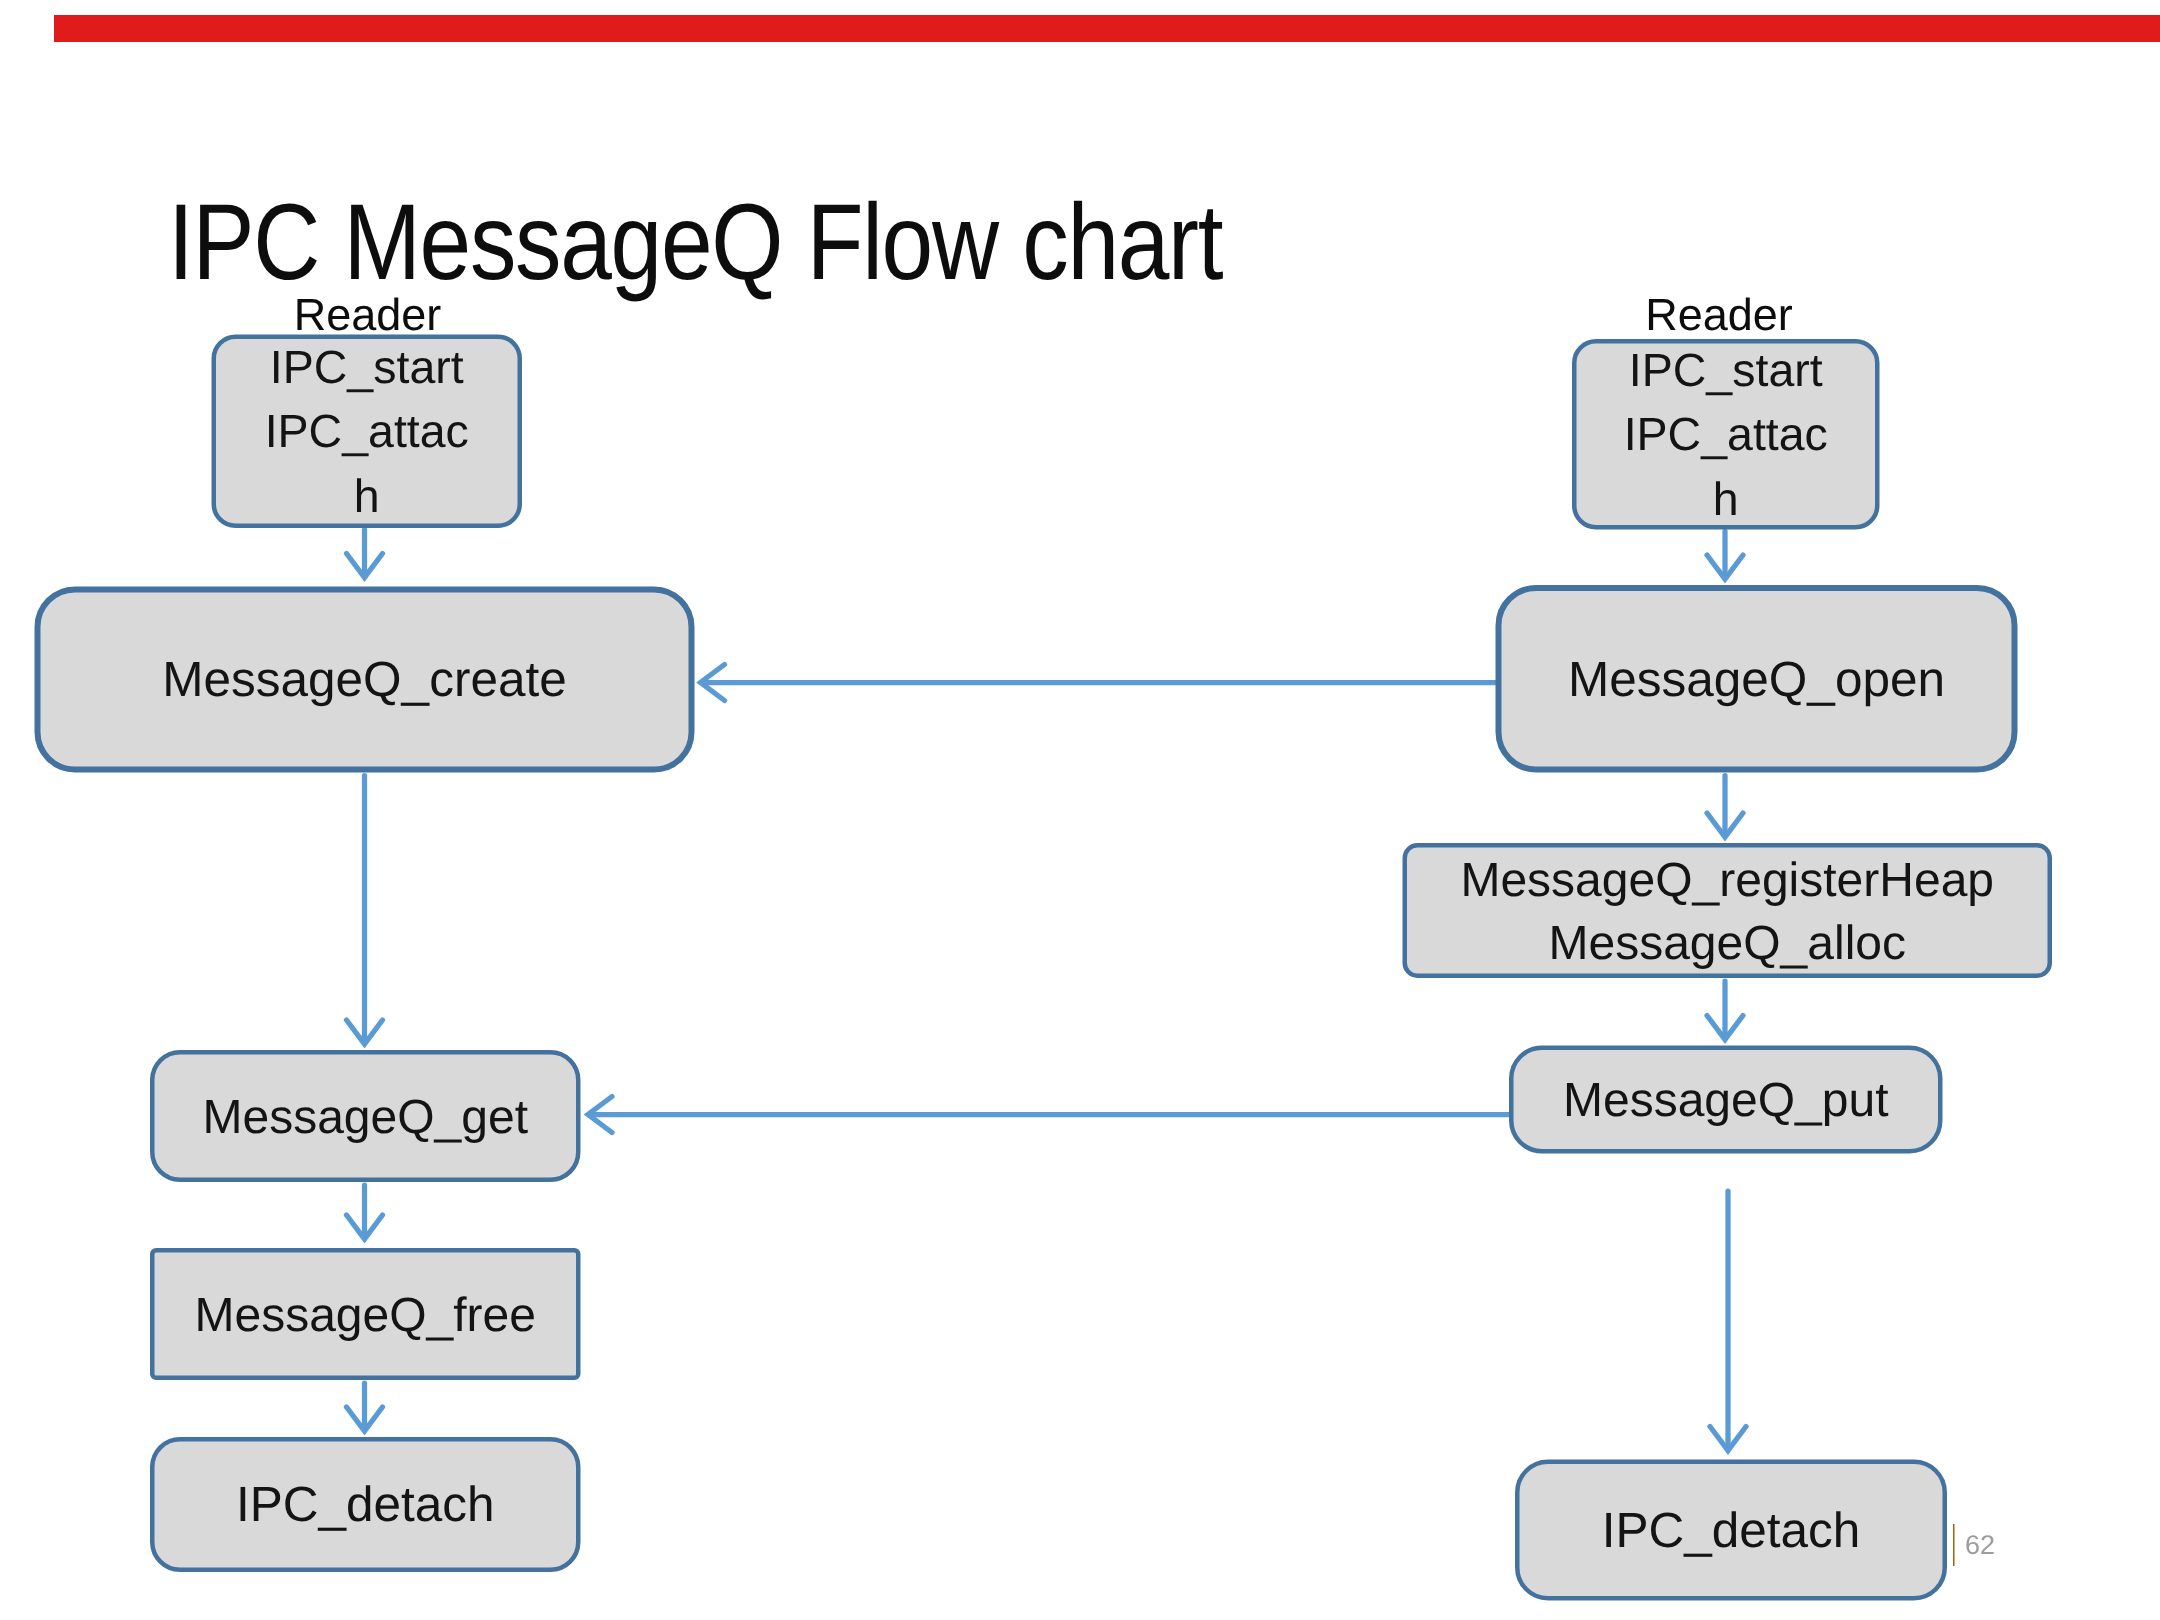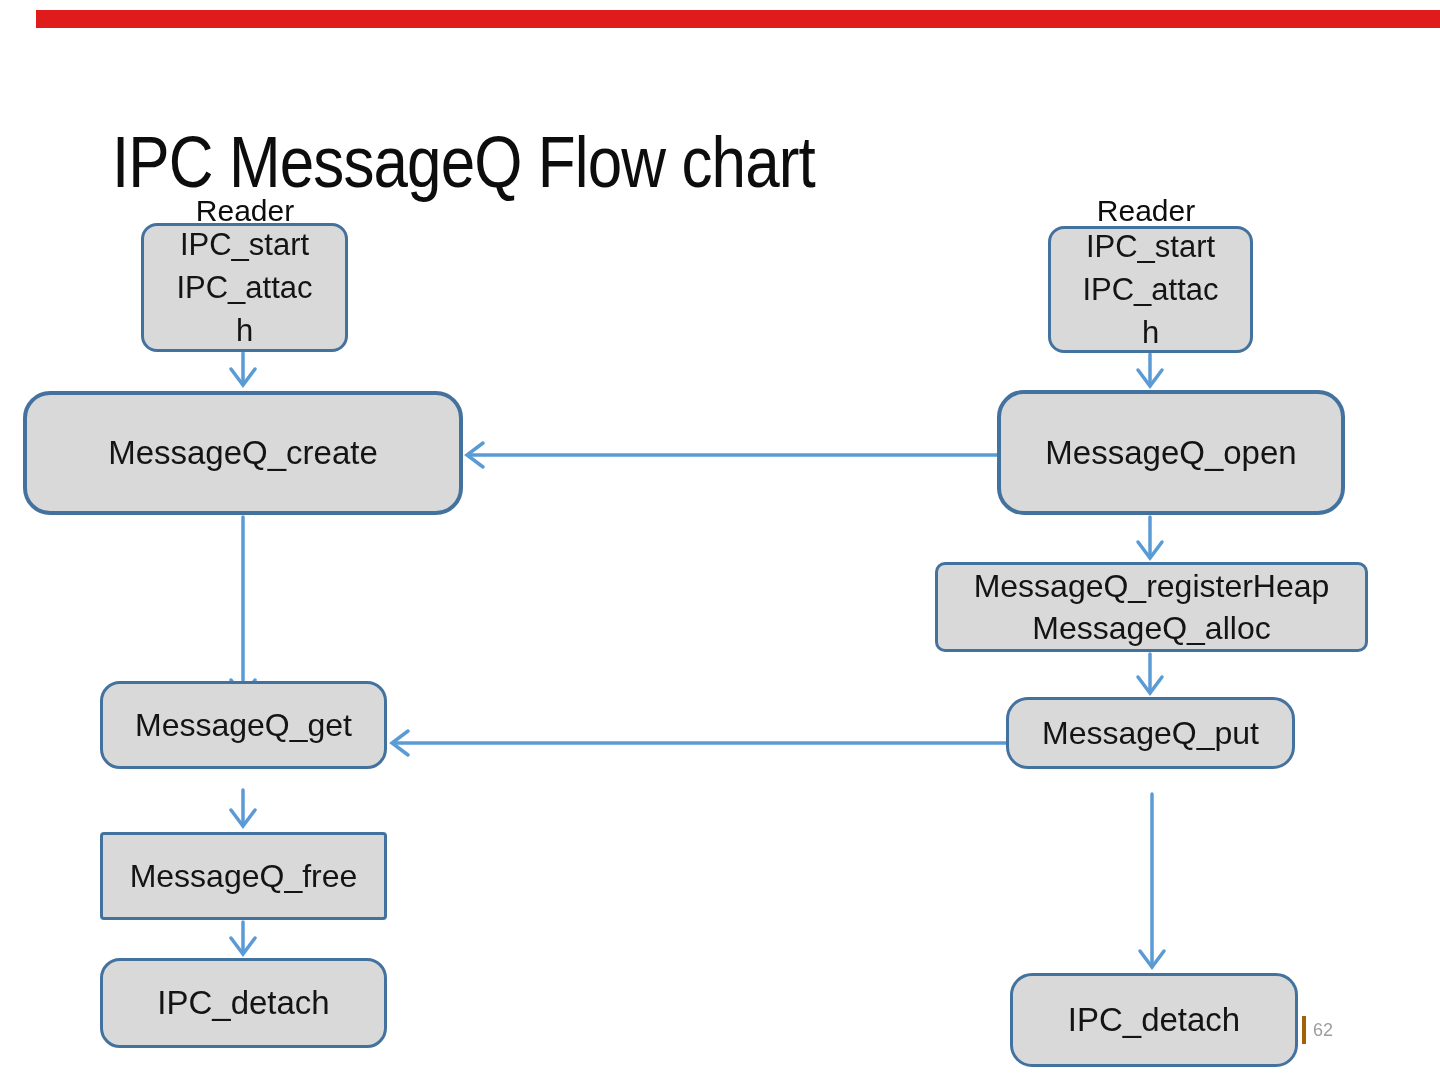--- a/index.html
+++ b/index.html
@@ -22,29 +22,29 @@
     display:flex;flex-direction:column;align-items:center;justify-content:center;
     text-align:left;font-size:32px;color:#141414;z-index:2;
   }
   .box .line{display:block;line-height:43px;}
   .b-init-r{left:141px;top:223px;width:207px;height:129px;border-radius:16px;font-size:31px;}
   .b-init-w{left:1048px;top:226px;width:205px;height:127px;border-radius:16px;font-size:31px;}
   .b-create{left:23px;top:391px;width:440px;height:124px;border-radius:27px;border-width:4px;font-size:33px;}
   .b-open{left:997px;top:390px;width:348px;height:125px;border-radius:27px;border-width:4px;font-size:33px;}
   .b-register{left:935px;top:562px;width:433px;height:90px;border-radius:10px;}
   .b-register .line{line-height:42px;}
-  .b-get{left:100px;top:681px;width:287px;height:88px;border-radius:20px;}
+  .b-get{left:100px;top:700px;width:287px;height:88px;border-radius:20px;}
   .b-put{left:1006px;top:697px;width:289px;height:72px;border-radius:22px;}
   .b-free{left:100px;top:832px;width:287px;height:88px;border-radius:4px;}
   .b-detach-r{left:100px;top:958px;width:287px;height:90px;border-radius:20px;font-size:33px;}
   .b-detach-w{left:1010px;top:973px;width:288px;height:94px;border-radius:22px;font-size:33px;}
   .arrows{position:absolute;left:0;top:0;width:1440px;height:1080px;z-index:1;}
   .pagenum{
     position:absolute;left:1302px;top:1016px;height:28px;padding-left:7px;
-    border-left:4px solid #a16207;font-size:18px;line-height:28px;color:#9d9d9d;z-index:3;
+    border-left:1px solid #a16207;font-size:18px;line-height:28px;color:#9d9d9d;z-index:3;
   }
 </style>
 </head>
 <body>
 
 <div class="slide">
 
   <div class="topbar"></div>
 
   <div class="title">IPC MessageQ Flow chart</div>

